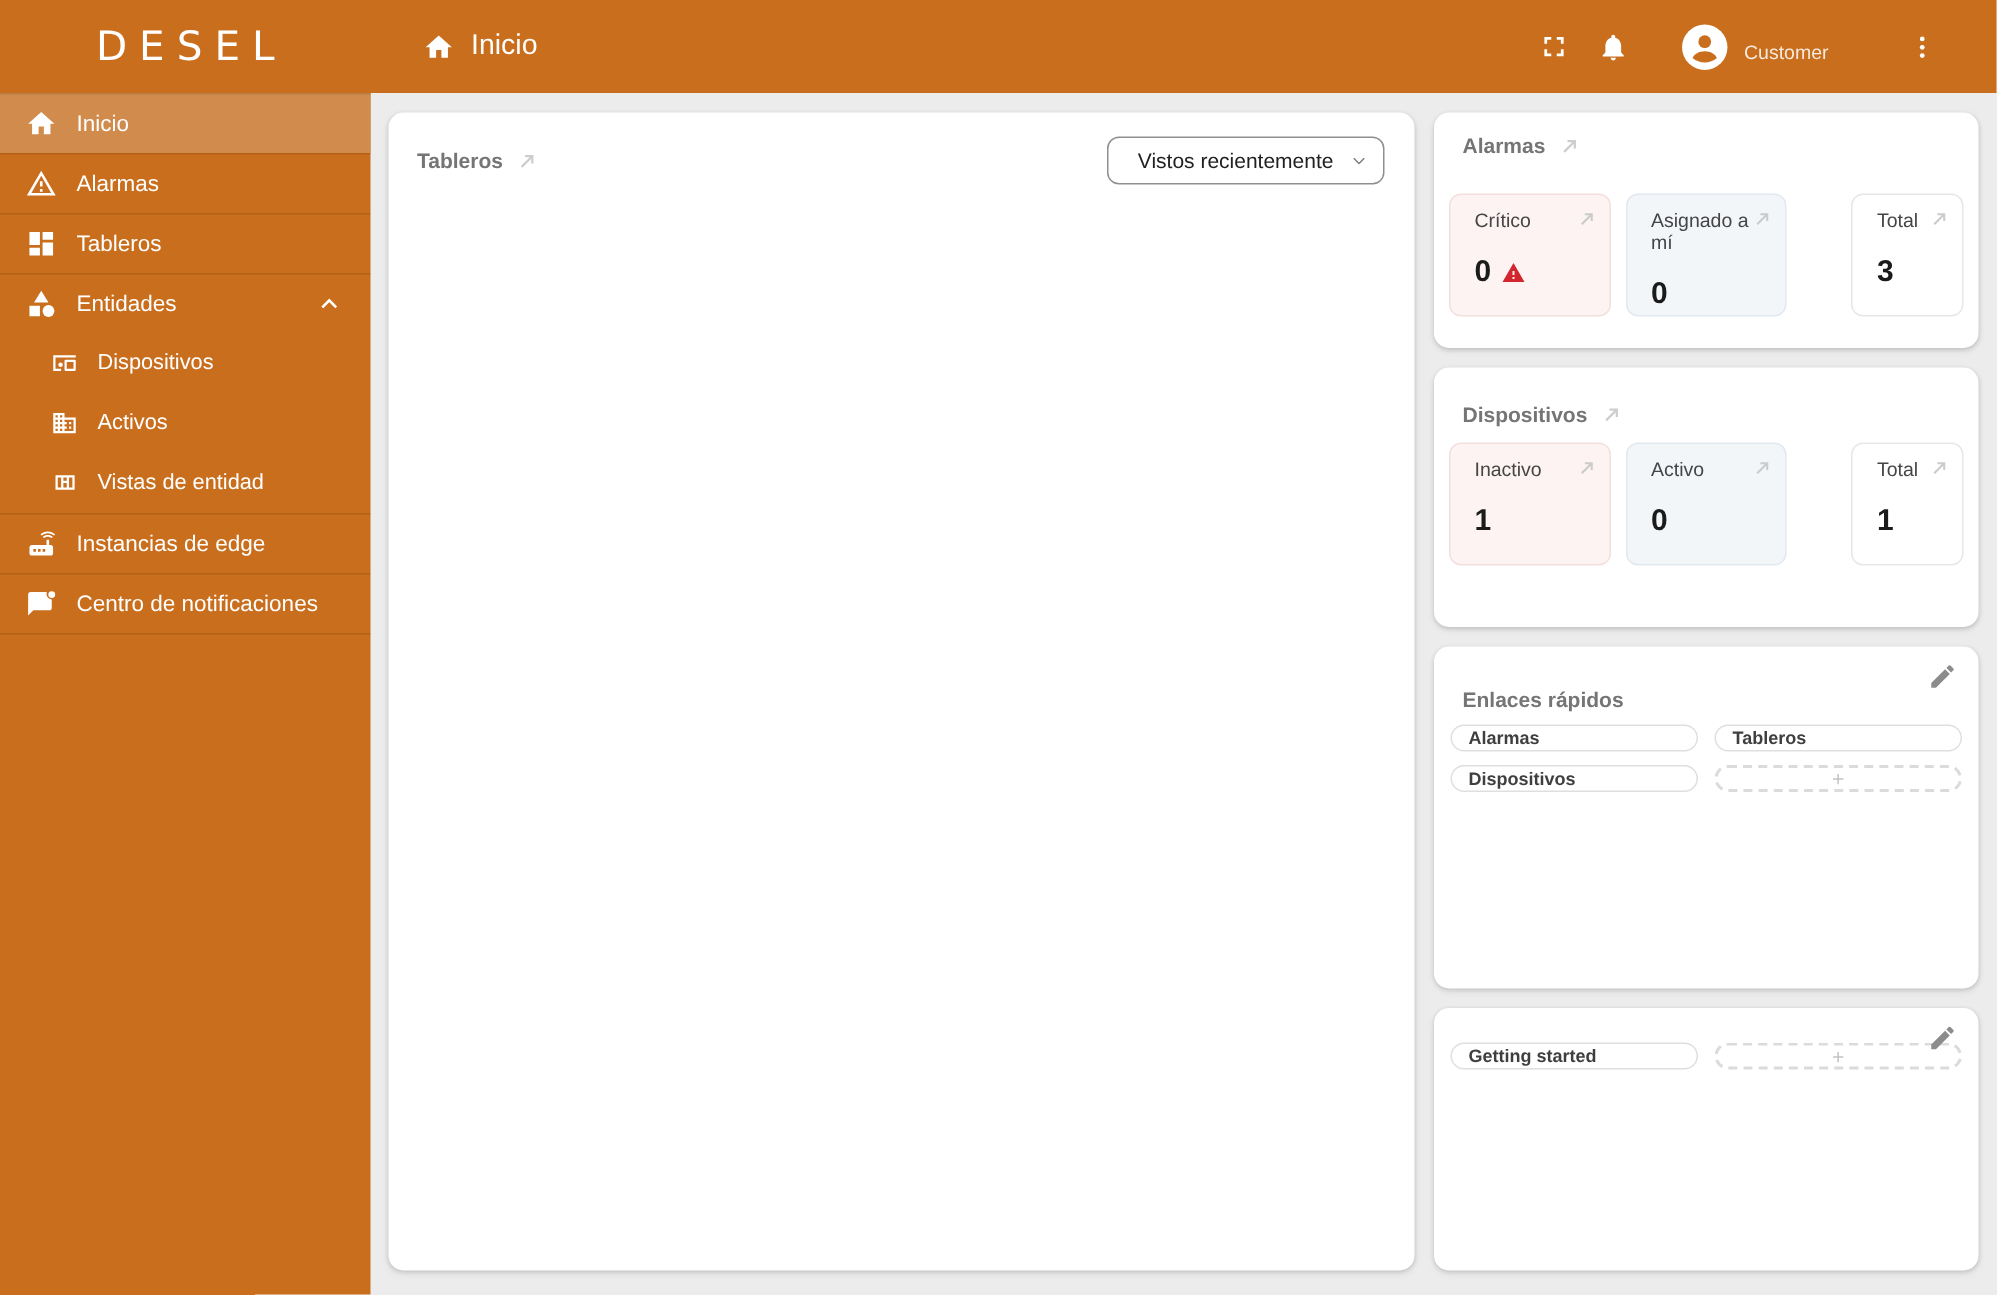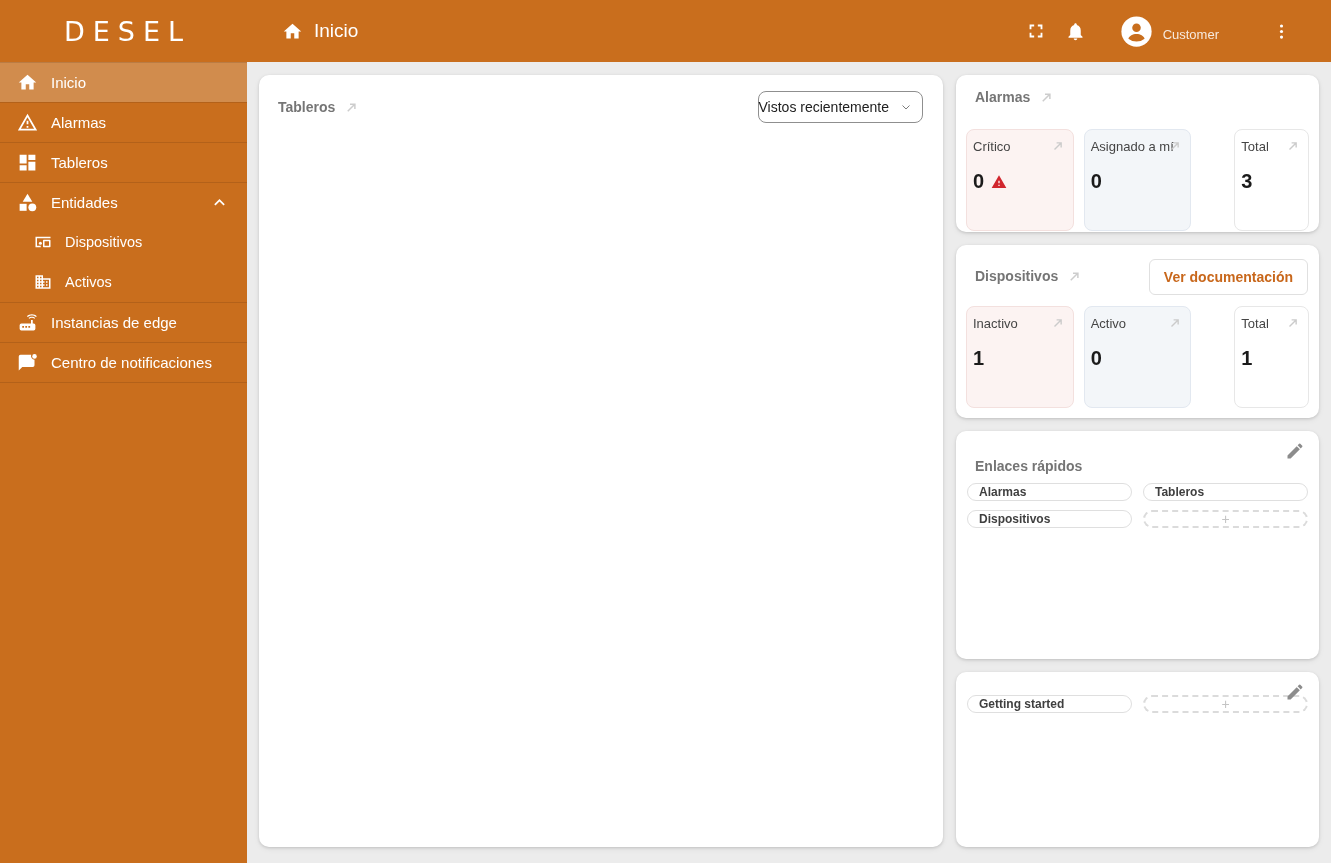--- a/index.html
+++ b/index.html
@@ -47,21 +47,21 @@
     background:#fff; border-radius:10px;
     box-shadow:0 1px 3px rgba(0,0,0,0.14), 0 2px 6px rgba(0,0,0,0.06);
   }
   
   .board-card { width:684px; height:772px; padding:16px 10px; }
   .card-head-row { display:flex; align-items:center; justify-content:space-between; padding:0 10px 0 9px; }
   .card-title { color:#757575; font-weight:bold; font-size:14px; display:flex; align-items:center; gap:9px; cursor:pointer; }
   .ext-arrow svg { width:15px; height:15px; stroke:#CDCDCD; stroke-width:2; fill:none; }
   .dropdown {
     border:1px solid #8F8F8F; border-radius:8px; height:32px;
-    display:flex; align-items:center; gap:11px; padding:0 10px 0 0;
+    display:flex; align-items:center; gap:11px; padding:0 10px 0 20px;
     font-size:14px; color:#212121; background:#fff; cursor:pointer;margin-left:44px;
   }
   .dropdown svg { width:12px; height:12px; stroke:#7d7d7d; stroke-width:2; fill:none; }
   .table-head { display:flex; align-items:center; margin-top:26px; color:#9D9D9D; font-size:12px; }
   .th-name { margin-left:61px; }
   .th-last { margin-left:auto; width:190px; margin-right:16px; display:flex; align-items:center; justify-content:center; gap:6px; cursor:pointer; }
   .th-last svg { width:14px; height:14px; stroke:#6E6E6E; stroke-width:2; fill:none; }
   .table-row { display:flex; align-items:center; margin-top:13px; }
   .star-btn { margin-left:16px; width:30px; display:flex; justify-content:center; cursor:pointer; }
   .star-btn svg { width:22px; height:22px; fill:#C7C7C7; }
@@ -69,21 +69,21 @@
   .row-last { margin-left:auto; width:190px; margin-right:16px; text-align:center; font-size:14px; color:#8F8F8F; }
   
   .right-col { width:363px; display:flex; flex-direction:column; gap:13px; }
   .side-card { padding:14px 10px; position:relative; }
   .alarms-card { height:157px; }
   .devices-card { height:173px; }
   .links-card { height:228px; }
   .docs-card { flex:1; }
   .stat-grid { display:grid; grid-template-columns:1fr 1fr 1fr; gap:10px; margin-top:24px; }
   .devices-card .stat-grid { margin-top:11px; }
-  .stat { height:102px; border-radius:8px; padding:9px 6px; position:relative; cursor:pointer; }
+  .stat { height:82px; border-radius:8px; padding:9px 16px; position:relative; cursor:pointer; }
   .stat .slabel { font-size:13px; color:#454545; }
   .stat .arrow { position:absolute; top:9px; right:8px; }
   .stat .arrow svg { width:14px; height:14px; stroke:#CBCBCB; stroke-width:2; fill:none; }
   .stat .svalue { margin-top:16px; font-size:20px; font-weight:bold; color:#1B1B1B; display:flex; align-items:center; gap:7px; }
   .stat.v-critical { background:#FCF3F2; border:1px solid #F3E0DE; }
   .stat.v-info { background:#F3F6F9; border:1px solid #E2E8F0; }
   .stat.v-plain { background:#FFFFFF; border:1px solid #E7E7E7;margin-left:33px; }
   .warn-ico svg { width:16px; height:16px; fill:#D1262E; }
   .dev-head { display:flex; align-items:flex-start; justify-content:space-between; padding:0 0 0 9px; }
   .dev-head .card-title { margin-top:9px; }
@@ -208,20 +208,28 @@
     <span>Dispositivos</span>
   </div>
   <div class="nav-item sub">
     <span class="icon">
       <svg viewBox="0 0 24 24">
           <path d="M12 7V3H2v18h20V7H12zM6 19H4v-2h2v2zm0-4H4v-2h2v2zm0-4H4V9h2v2zm0-4H4V5h2v2zm4 12H8v-2h2v2zm0-4H8v-2h2v2zm0-4H8V9h2v2zm0-4H8V5h2v2zm10 12h-8v-2h2v-2h-2v-2h2v-2h-2V9h8v10zm-2-8h-2v2h2v-2zm0 4h-2v2h2v-2z"></path>
         </svg>
     </span>
     <span>Activos</span>
   </div>
+  <div class="nav-item sub">
+    <span class="icon">
+      <svg viewBox="0 0 24 24">
+          <path d="M4 5v13h17V5H4zm5 11H6V7h3v9zm5 0h-3v-4h3v4zm0-6h-3V7h3v3zm5 6h-3V7h3v9z"></path>
+        </svg>
+    </span>
+    <span>Vistas de entidad</span>
+  </div>
   <div class="nav-item">
     <span class="icon">
       <svg viewBox="0 0 24 24">
           <path d="M11.4 4.9 12.3 5.8C13.5 4.7 15.2 4 17 4s3.5.7 4.7 1.8l.9-.9C21.2 3.5 19.2 2.7 17 2.7s-4.2.8-5.6 2.2zm1.8 1.9.9.9c.8-.7 1.8-1.1 2.9-1.1s2.1.4 2.9 1.1l.9-.9c-1-1-2.4-1.5-3.8-1.5s-2.8.5-3.8 1.5zM19 13h-1V9h-2v4H5a2 2 0 0 0-2 2v4a2 2 0 0 0 2 2h14a2 2 0 0 0 2-2v-4a2 2 0 0 0-2-2zM8 18H6v-2h2v2zm3.5 0h-2v-2h2v2zm3.5 0h-2v-2h2v2z"></path>
         </svg>
     </span>
     <span>Instancias de edge</span>
   </div>
   <div class="nav-item">
     <span class="icon">
@@ -314,21 +322,20 @@
     <div class="card side-card devices-card">
       <div class="dev-head">
         <div class="card-title">
           <span>Dispositivos</span>
           <span class="ext-arrow icon">
             <svg viewBox="0 0 20 20">
                 <path d="M5 15 14 6 M8 5.5h6.5V12"></path>
               </svg>
           </span>
         </div>
-        <button class="doc-btn">Ver documentación</button>
       </div>
       <div class="stat-grid">
         <div class="stat v-critical">
           <div class="slabel">Inactivo</div>
           <span class="arrow icon">
             <svg viewBox="0 0 20 20">
                 <path d="M5 15 14 6 M8 5.5h6.5V12"></path>
               </svg>
           </span>
           <div class="svalue">

